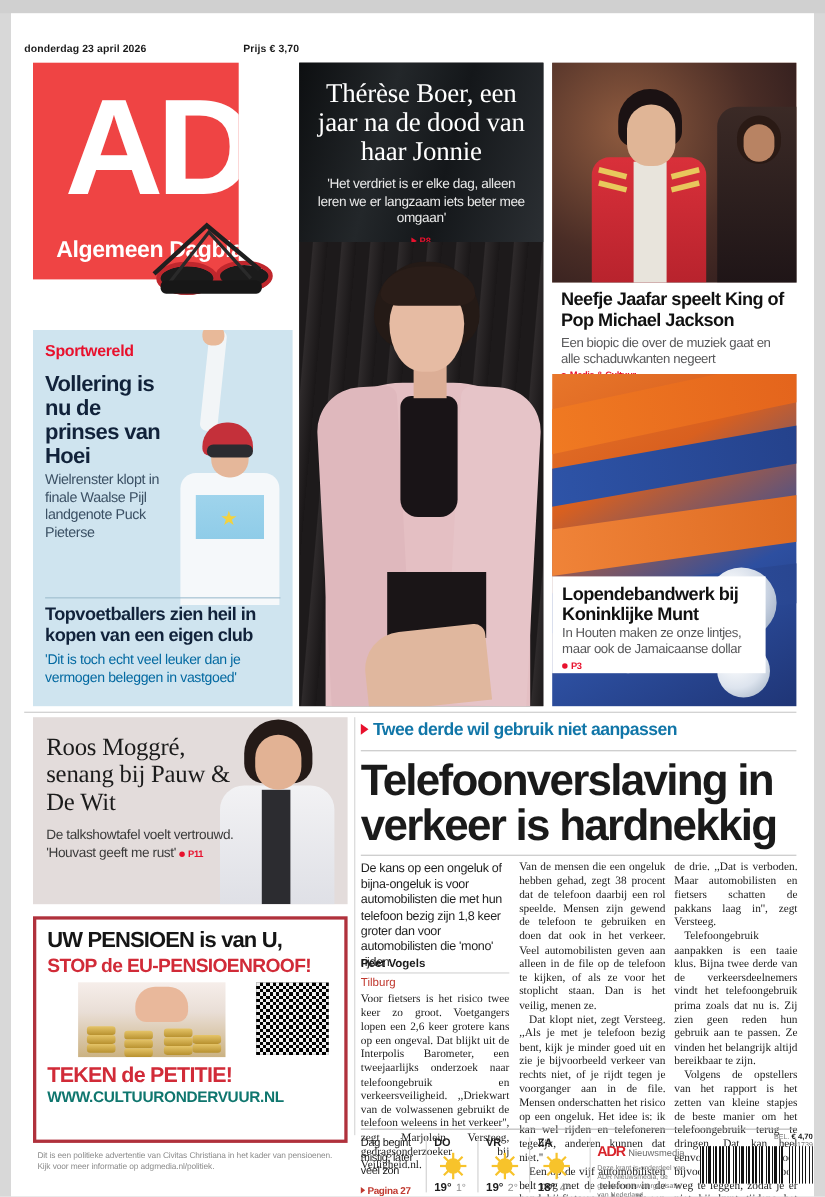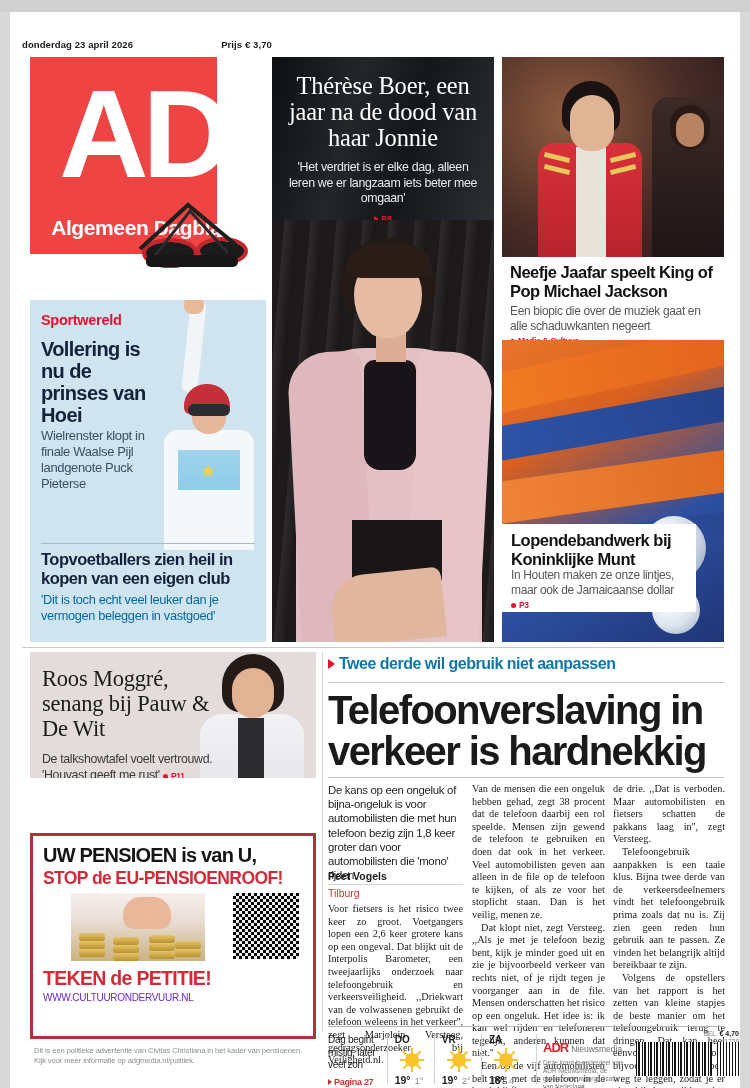--- a/index.html
+++ b/index.html
@@ -198,21 +198,21 @@
   .sw-sub2 {
     position: absolute; left: 11px; top: 292px; width: 214px;
     font-size: 12.8px; line-height: 15.5px; color:#0369a1; letter-spacing:-.35px;
   }
 
   
   .hr-thin { position:absolute; background:#c9c9c9; height:1px; }
 
   
   .roos-box {
-    position: absolute; left: 30px; top: 652px; width: 286px; height: 126px;
+    position: absolute; left: 30px; top: 652px; width: 286px; height: 170px;
     background: #e3dcdb; overflow:hidden;
   }
   .roos-head {
     position:absolute; left: 12px; top: 14px; width: 176px;
     font-family:"Liberation Serif", serif; font-weight: normal;
     font-size: 22.5px; line-height: 25px; color:#1b1b1b; letter-spacing:-.2px;
   }
   .roos-sub {
     position:absolute; left: 12px; top: 100px; width: 172px;
     font-size: 12.4px; line-height: 15.5px; color:#3b3b3b; letter-spacing:-.35px;
@@ -243,21 +243,21 @@
     background: linear-gradient(180deg,#e5c468,#b8912f); }
   .hand { position:absolute; left: 52px; top: 4px; width:48px; height:32px; background:#e9b89b; border-radius:18px 18px 10px 10px; }
   .qr {
     position:absolute; right: 4px; top: 0; width: 66px; height: 66px;
     background:
       repeating-linear-gradient(0deg,#111 0px,#111 3px,#fff 3px,#fff 6px),
       repeating-linear-gradient(90deg,#111 0px,#111 3px,#fff 3px,#fff 6px);
     background-blend-mode: difference;
   }
   .ad-l4 { font-size: 19.5px; font-weight: bold; color:#d12b38; line-height:22px; letter-spacing:-.7px; margin-top:4px;}
-  .ad-l5 { font-size: 10px; font-weight: normal; color:#6d28d9; line-height:17px; letter-spacing:-.3px; }
+  .ad-l5 { font-size: 14px; font-weight: bold; color:#0f766e; line-height:17px; letter-spacing:-.3px; }
   .ad-disclaimer {
     position:absolute; left: 34px; top: 1046px; width: 280px;
     font-size: 7.6px; line-height: 10px; color:#8d8d8d; letter-spacing:-.1px;
   }
 
   
   .kicker-wrap {
     position:absolute; left: 328px; top: 655px; width: 396px;
   }
   .kicker {

